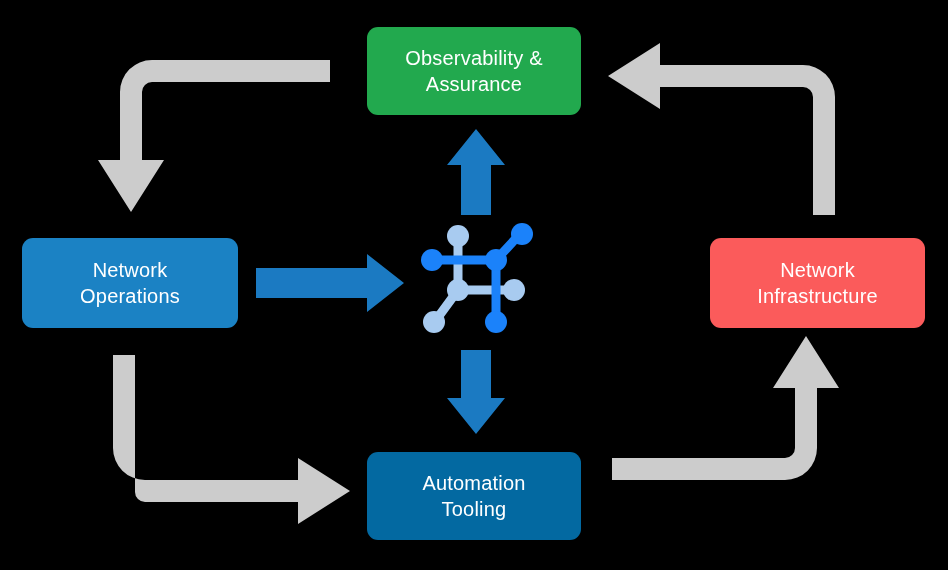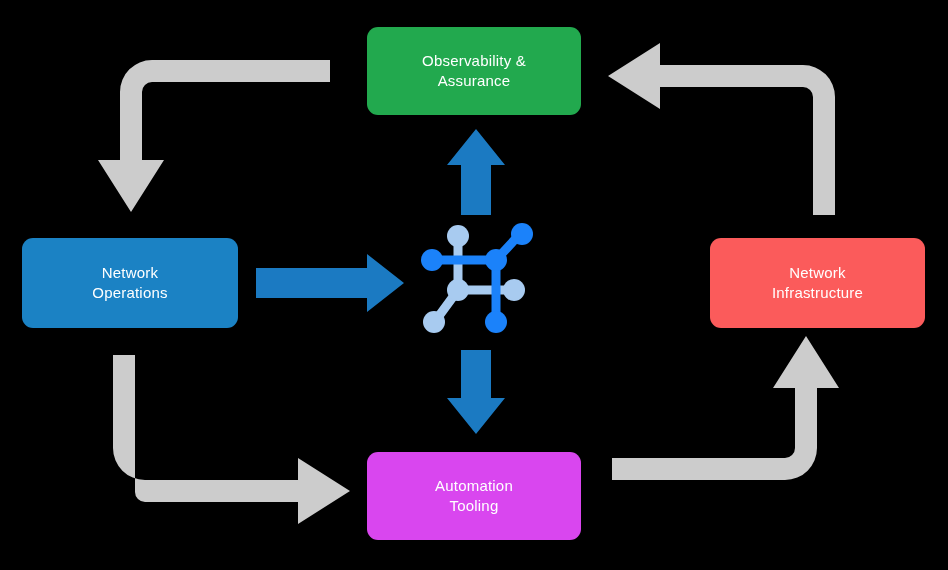--- a/index.html
+++ b/index.html
@@ -15,21 +15,21 @@
     background: #000000;
   }
   .node-box {
     position: absolute;
     border-radius: 11px;
     display: flex;
     align-items: center;
     justify-content: center;
     text-align: center;
     color: #ffffff;
-    font-size: 15px;
+    font-size: 20px;
     line-height: 1.32;
     font-weight: 400;
     letter-spacing: 0.2px;
     white-space: pre-line;
     padding: 4px 10px;
   }
   #box-observability { left: 367px; top: 27px;  width: 214px; height: 88px; }
   #box-operations    { left: 22px;  top: 238px; width: 216px; height: 90px; }
   #box-infrastructure{ left: 710px; top: 238px; width: 215px; height: 90px; }
   #box-automation    { left: 367px; top: 452px; width: 214px; height: 88px; }
@@ -181,16 +181,16 @@
 
   <div class="node-box" id="box-observability" style="background-color: rgb(34, 169, 78);">Observability &amp;
 Assurance</div>
 
   <div class="node-box" id="box-operations" style="background-color: rgb(27, 130, 196);">Network
 Operations</div>
 
   <div class="node-box" id="box-infrastructure" style="background-color: rgb(251, 91, 91);">Network
 Infrastructure</div>
 
-  <div class="node-box" id="box-automation" style="background-color: #d946ef;">Automation
+  <div class="node-box" id="box-automation" style="background-color: #0369a1;">Automation
 Tooling</div>
 
 </div>
 
 </body></html>

